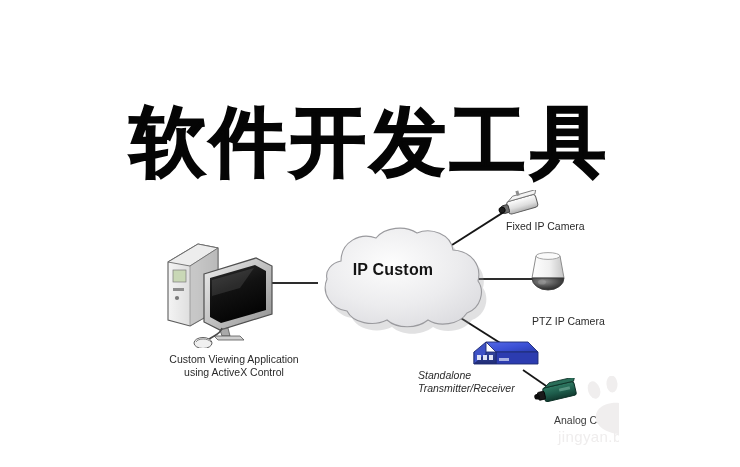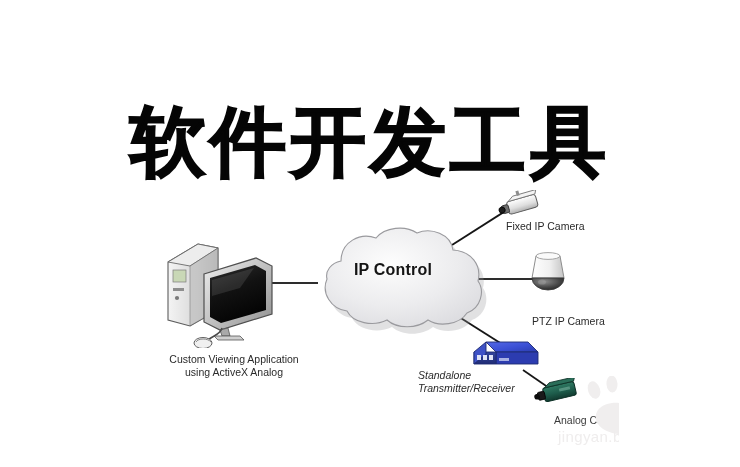--- a/index.html
+++ b/index.html
@@ -189,21 +189,21 @@
                C112,104 92,104 82,95 C68,102 48,98 42,86
                C26,84 16,68 22,54 C20,46 26,38 36,36 Z" transform="translate(5,7)"></path>
           <path fill="url(#cloudGrad)" stroke="#9a9a9e" stroke-width="1.1" d="M36,36 C36,17 55,7 71,13 C80,2 100,0 112,8
                C126,2 146,9 148,25 C166,26 177,40 173,56
                C180,66 176,83 162,88 C154,100 134,102 123,95
                C112,104 92,104 82,95 C68,102 48,98 42,86
                C26,84 16,68 22,54 C20,46 26,38 36,36 Z"></path>
         </g>
       </svg>
     </div>
-    <div id="cloud-label">IP Control</div>
+    <div id="cloud-label">IP Custom</div>
 
     <div id="pc" class="device">
       <svg width="120" height="112" viewBox="0 0 120 112">
         <defs>
           <linearGradient id="towerG" x1="0" y1="0" x2="1" y2="0">
             <stop offset="0%" stop-color="#f4f4f4"></stop>
             <stop offset="60%" stop-color="#d7d7d7"></stop>
             <stop offset="100%" stop-color="#b4b4b4"></stop>
           </linearGradient>
           <linearGradient id="bezelG" x1="0" y1="0" x2="1" y2="1">
@@ -320,21 +320,21 @@
           <rect x="14" y="7" width="32" height="14" rx="2.5" fill="url(#anaG)" stroke="#0d3026" stroke-width="1"></rect>
           <path d="M16,7 L22,3 L48,3 L46,7 Z" fill="#2a6e59" stroke="#0d3026" stroke-width="0.8"></path>
           <rect x="8" y="10" width="7" height="8" rx="1.4" fill="#1a1a1a" stroke="#000" stroke-width="0.8"></rect>
           <circle cx="7" cy="14" r="2.8" fill="#0b0b0b"></circle>
           <rect x="30" y="11" width="11" height="3" fill="#7fb9a6" opacity="0.55"></rect>
         </g>
       </svg>
     </div>
 
     <div id="cap-pc" class="caption">Custom Viewing Application
-using ActiveX Analog</div>
+using ActiveX Control</div>
     <div id="cap-fixed" class="caption">Fixed IP Camera</div>
     <div id="cap-ptz" class="caption">PTZ IP Camera</div>
     <div id="cap-tx" class="caption">Standalone
 Transmitter/Receiver</div>
     <div id="cap-analog" class="caption">Analog Camera</div>
   </div>
 
   <div id="watermark">
     <svg width="184" height="84" viewBox="0 0 184 84" style="position:absolute;left:0;top:0;">
       <g fill="#f0eeee">

